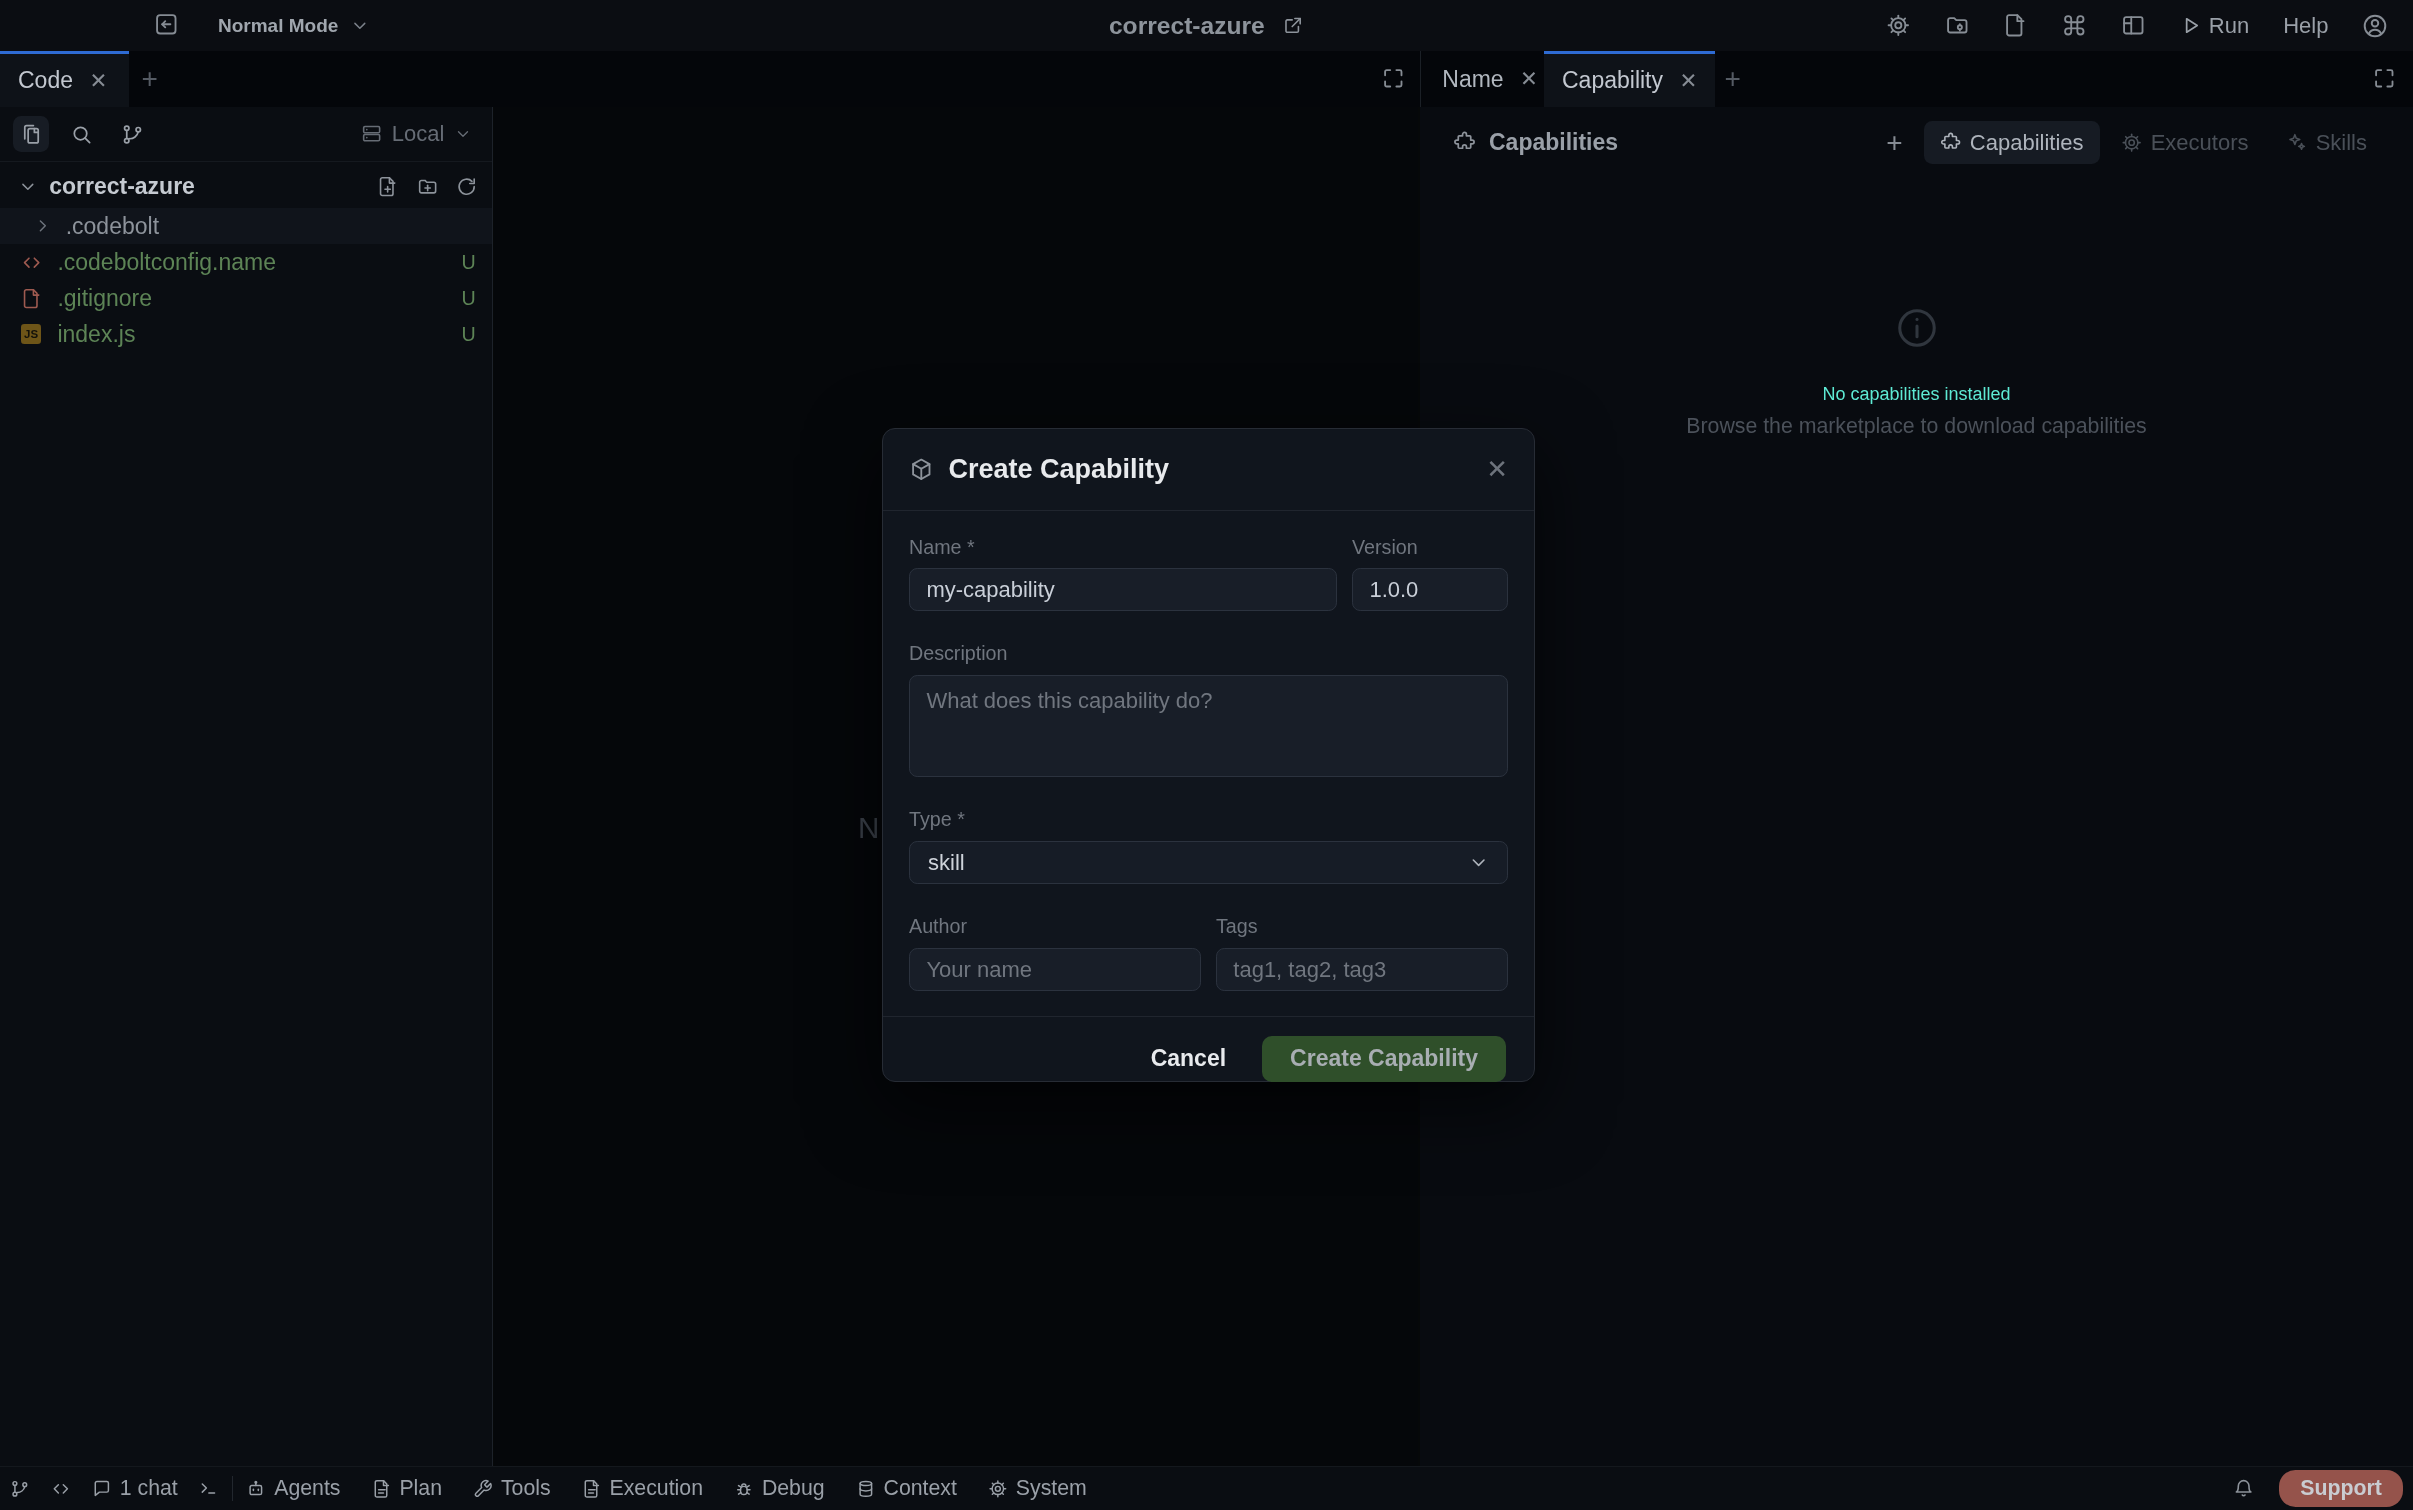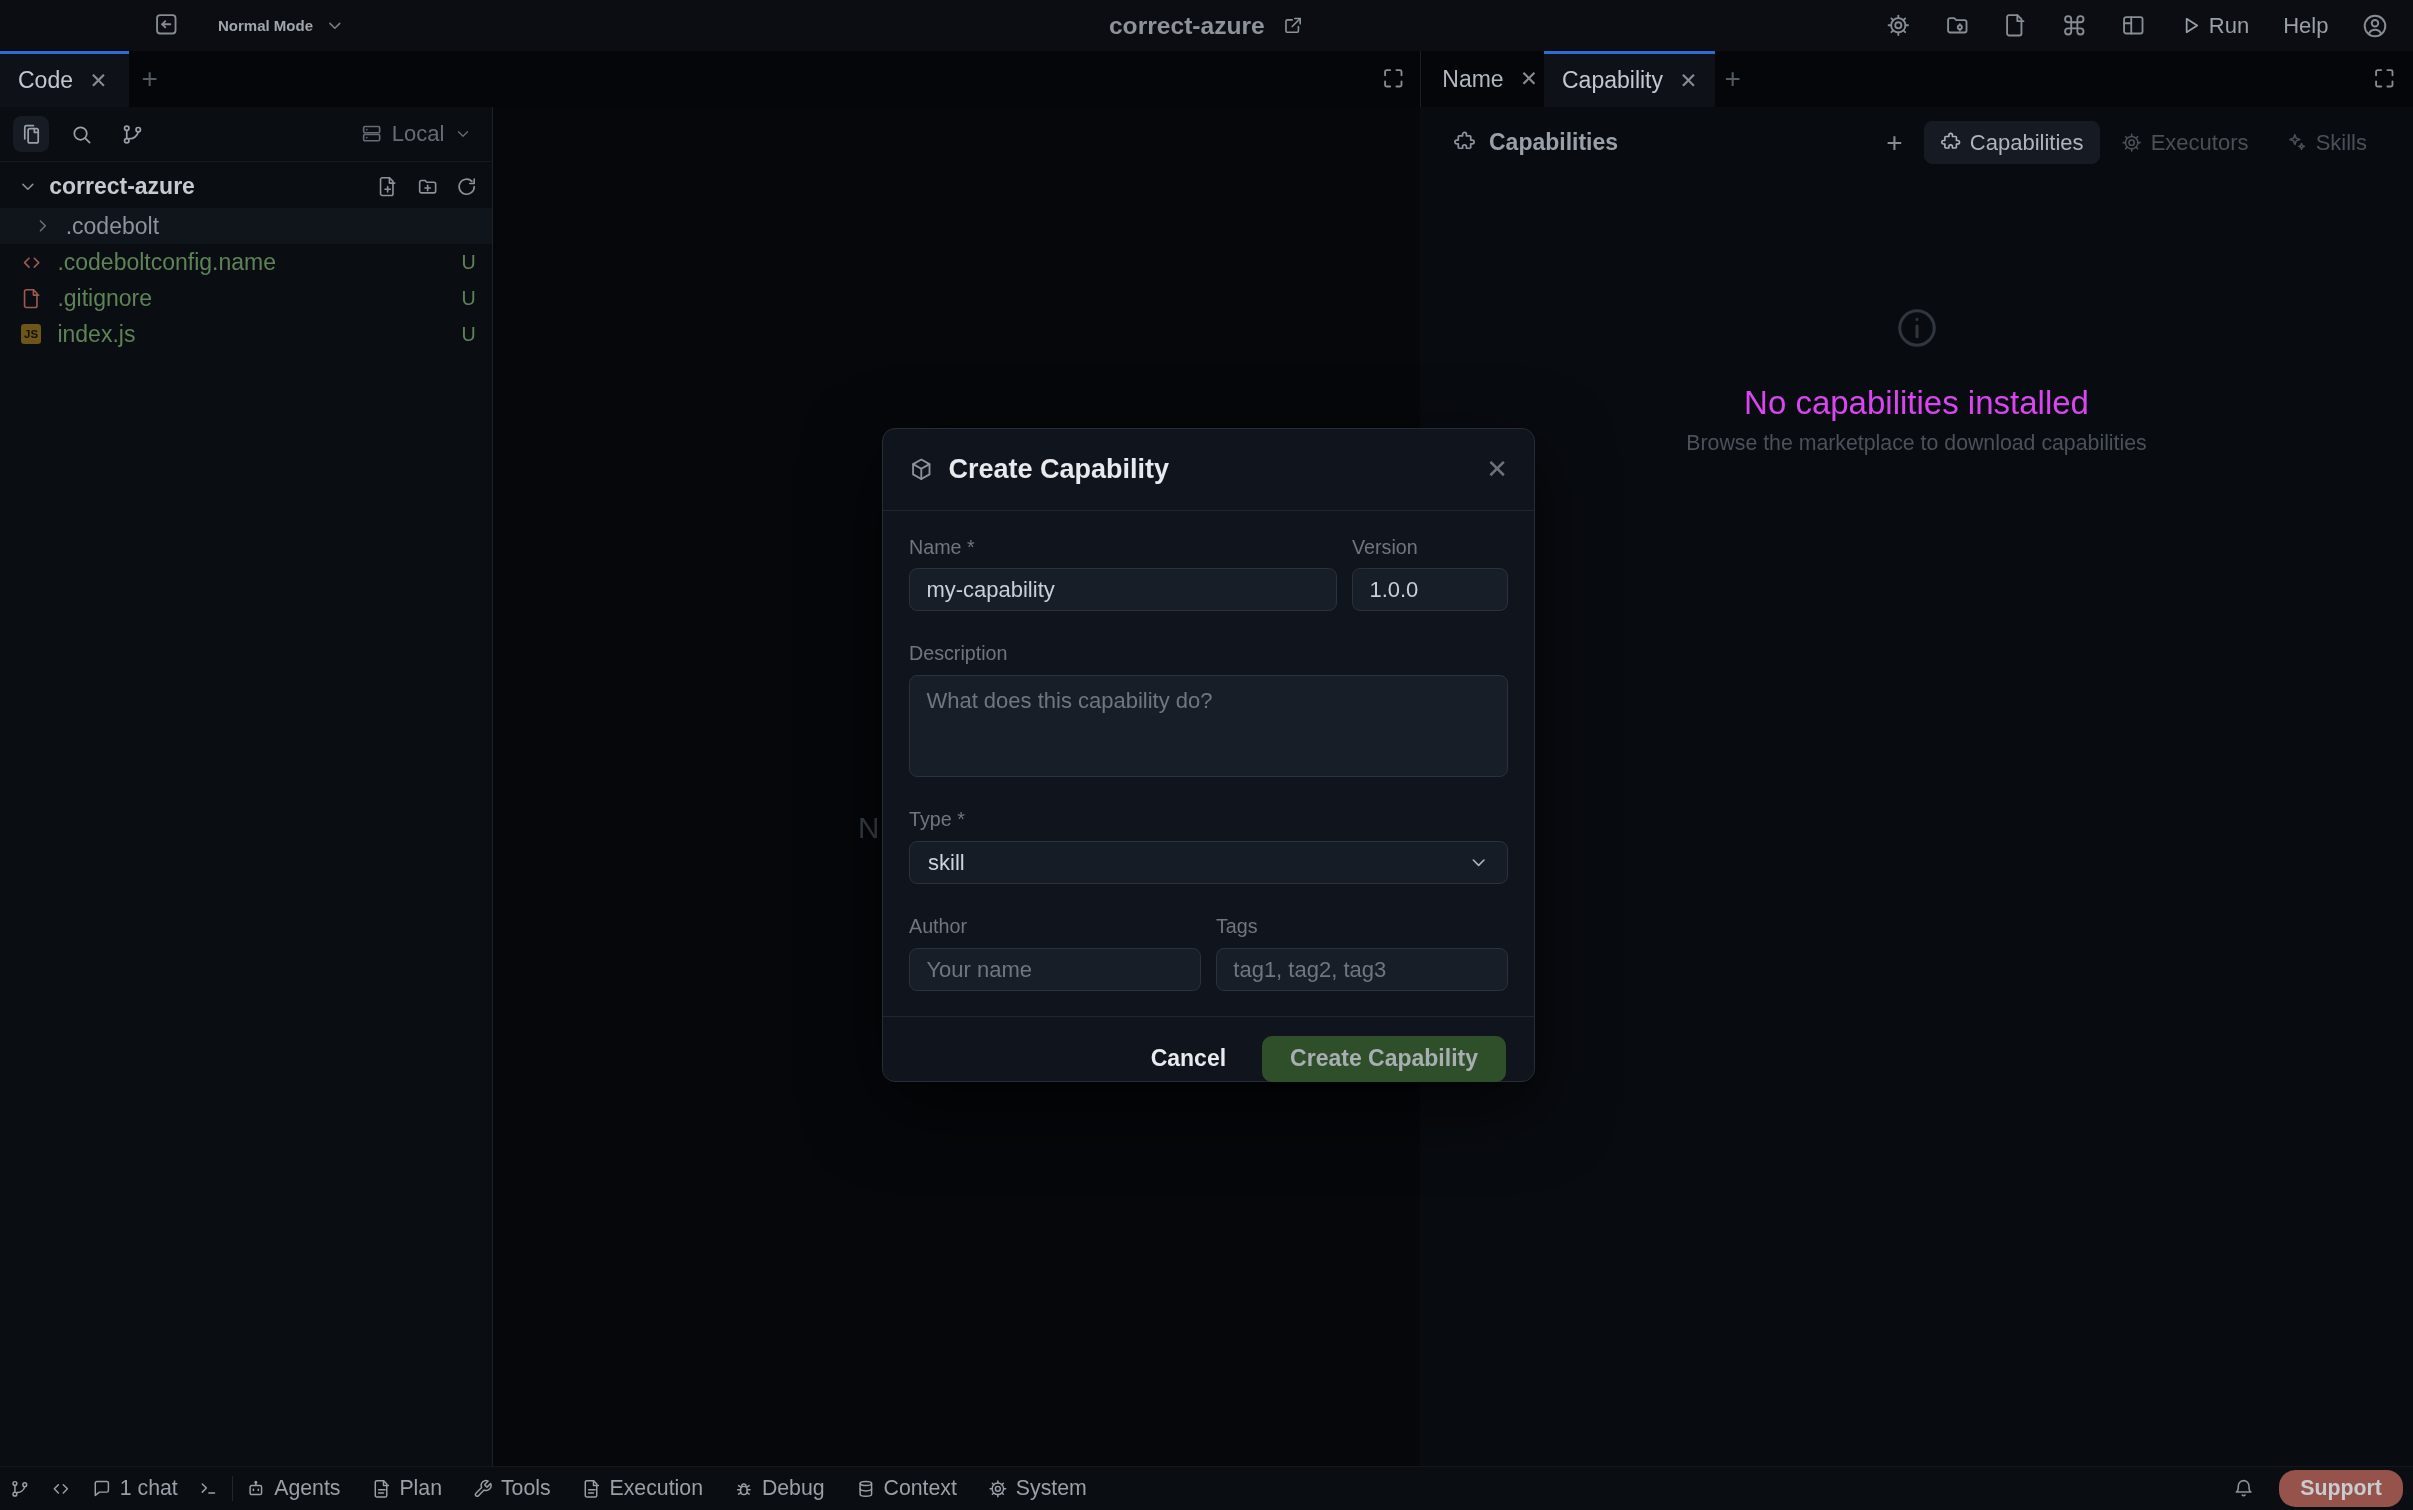--- a/index.html
+++ b/index.html
@@ -8,21 +8,21 @@
   .app { position:relative; width:2413px; height:1510px; background:#060809; }
 
   svg.ic { fill:none; stroke:currentColor; stroke-width:1.8; stroke-linecap:round; stroke-linejoin:round; display:block; }
   .i22{width:18px;height:18px}.i24{width:19.7px;height:19.7px}.i26{width:21.3px;height:21.3px}
   .i28{width:23px;height:23px}.i30{width:24.6px;height:24.6px}.i32{width:26px;height:26px}.i56{width:46px;height:46px}
 
   
   .topbar { position:absolute; left:0; top:0; width:2413px; height:51px; background:#0b0d12; }
   .back-btn { position:absolute; left:154px; top:12.3px; color:#868c94; cursor:pointer; }
   .mode-sel { position:absolute; left:218px; top:0; height:51px; display:flex; align-items:center; gap:11.5px;
-    color:#a0a6ae; font-size:15px; font-weight:700; cursor:pointer; }
+    color:#a0a6ae; font-size:19px; font-weight:700; cursor:pointer; }
   .mode-sel .chev { color:#7b818a; }
   .title-wrap { position:absolute; left:50%; top:0; transform:translateX(-50%); height:51px;
     display:flex; align-items:center; gap:18px; color:#8d939b; font-size:24.6px; font-weight:600; }
   .topbar-right { position:absolute; right:24.6px; top:0; height:51px; display:flex; align-items:center; gap:34px; color:#878d95; }
   .tb-item { display:flex; align-items:center; gap:6.6px; font-size:22px; color:#9aa0a8; cursor:pointer; }
 
   
   .strip { position:absolute; top:51px; height:56px; background:#04060a; }
   .strip-left { left:0; width:1420px; }
   .strip-right { left:1420px; width:993px; border-left:1.6px solid #1b2026; }
@@ -74,21 +74,21 @@
   .seg { height:100%; display:flex; align-items:center; padding:0 19.7px; font-size:21.3px; color:#4e545e; cursor:pointer; }
   .seg.active { background:#1d232c; color:#aeb4bc; }
   .searchbox { margin-left:14.8px; width:189px; height:43px; background:#0c1015; border:1.6px solid #242a33; border-radius:8.2px;
     display:flex; align-items:center; padding:0 11.5px; color:#555b64; }
   .searchbox input { border:none; outline:none; background:transparent; width:131px; margin-left:8.2px;
     font-size:21.3px; color:#9aa0a8; font-family:inherit; }
   .searchbox input::placeholder { color:#555b64; }
   .refresh { margin-left:auto; display:flex; align-items:center; gap:9.9px; color:#4f555f; font-size:22px; cursor:pointer; }
   .empty { display:flex; flex-direction:column; align-items:center; margin-top:138px; }
   .empty .eicon { color:#30363e; }
-  .empty .et { margin-top:33px; color:#d946ef; font-size:33px; }
+  .empty .et { margin-top:33px; color:#5eead4; font-size:18px; }
   .empty .es { margin-top:9.9px; color:#4b515a; font-size:21.3px; }
 
   
   .statusbar { position:absolute; left:0; bottom:0; width:2413px; height:44px; background:#0a0d12;
     border-top:1.6px solid #14181d; display:flex; align-items:center; padding:0 9.9px; color:#9aa0a8; }
   .st-left { display:flex; align-items:center; gap:21.3px; }
   .st-item { display:flex; align-items:center; gap:8.2px; font-size:21.3px; cursor:pointer; color:#9aa0a8; }
   .st-div { width:1.6px; height:24.6px; background:#22272e; margin:0 13px; }
   .st-nav { display:flex; align-items:center; gap:31px; }
   .st-right { margin-left:auto; display:flex; align-items:center; gap:24.6px; }

